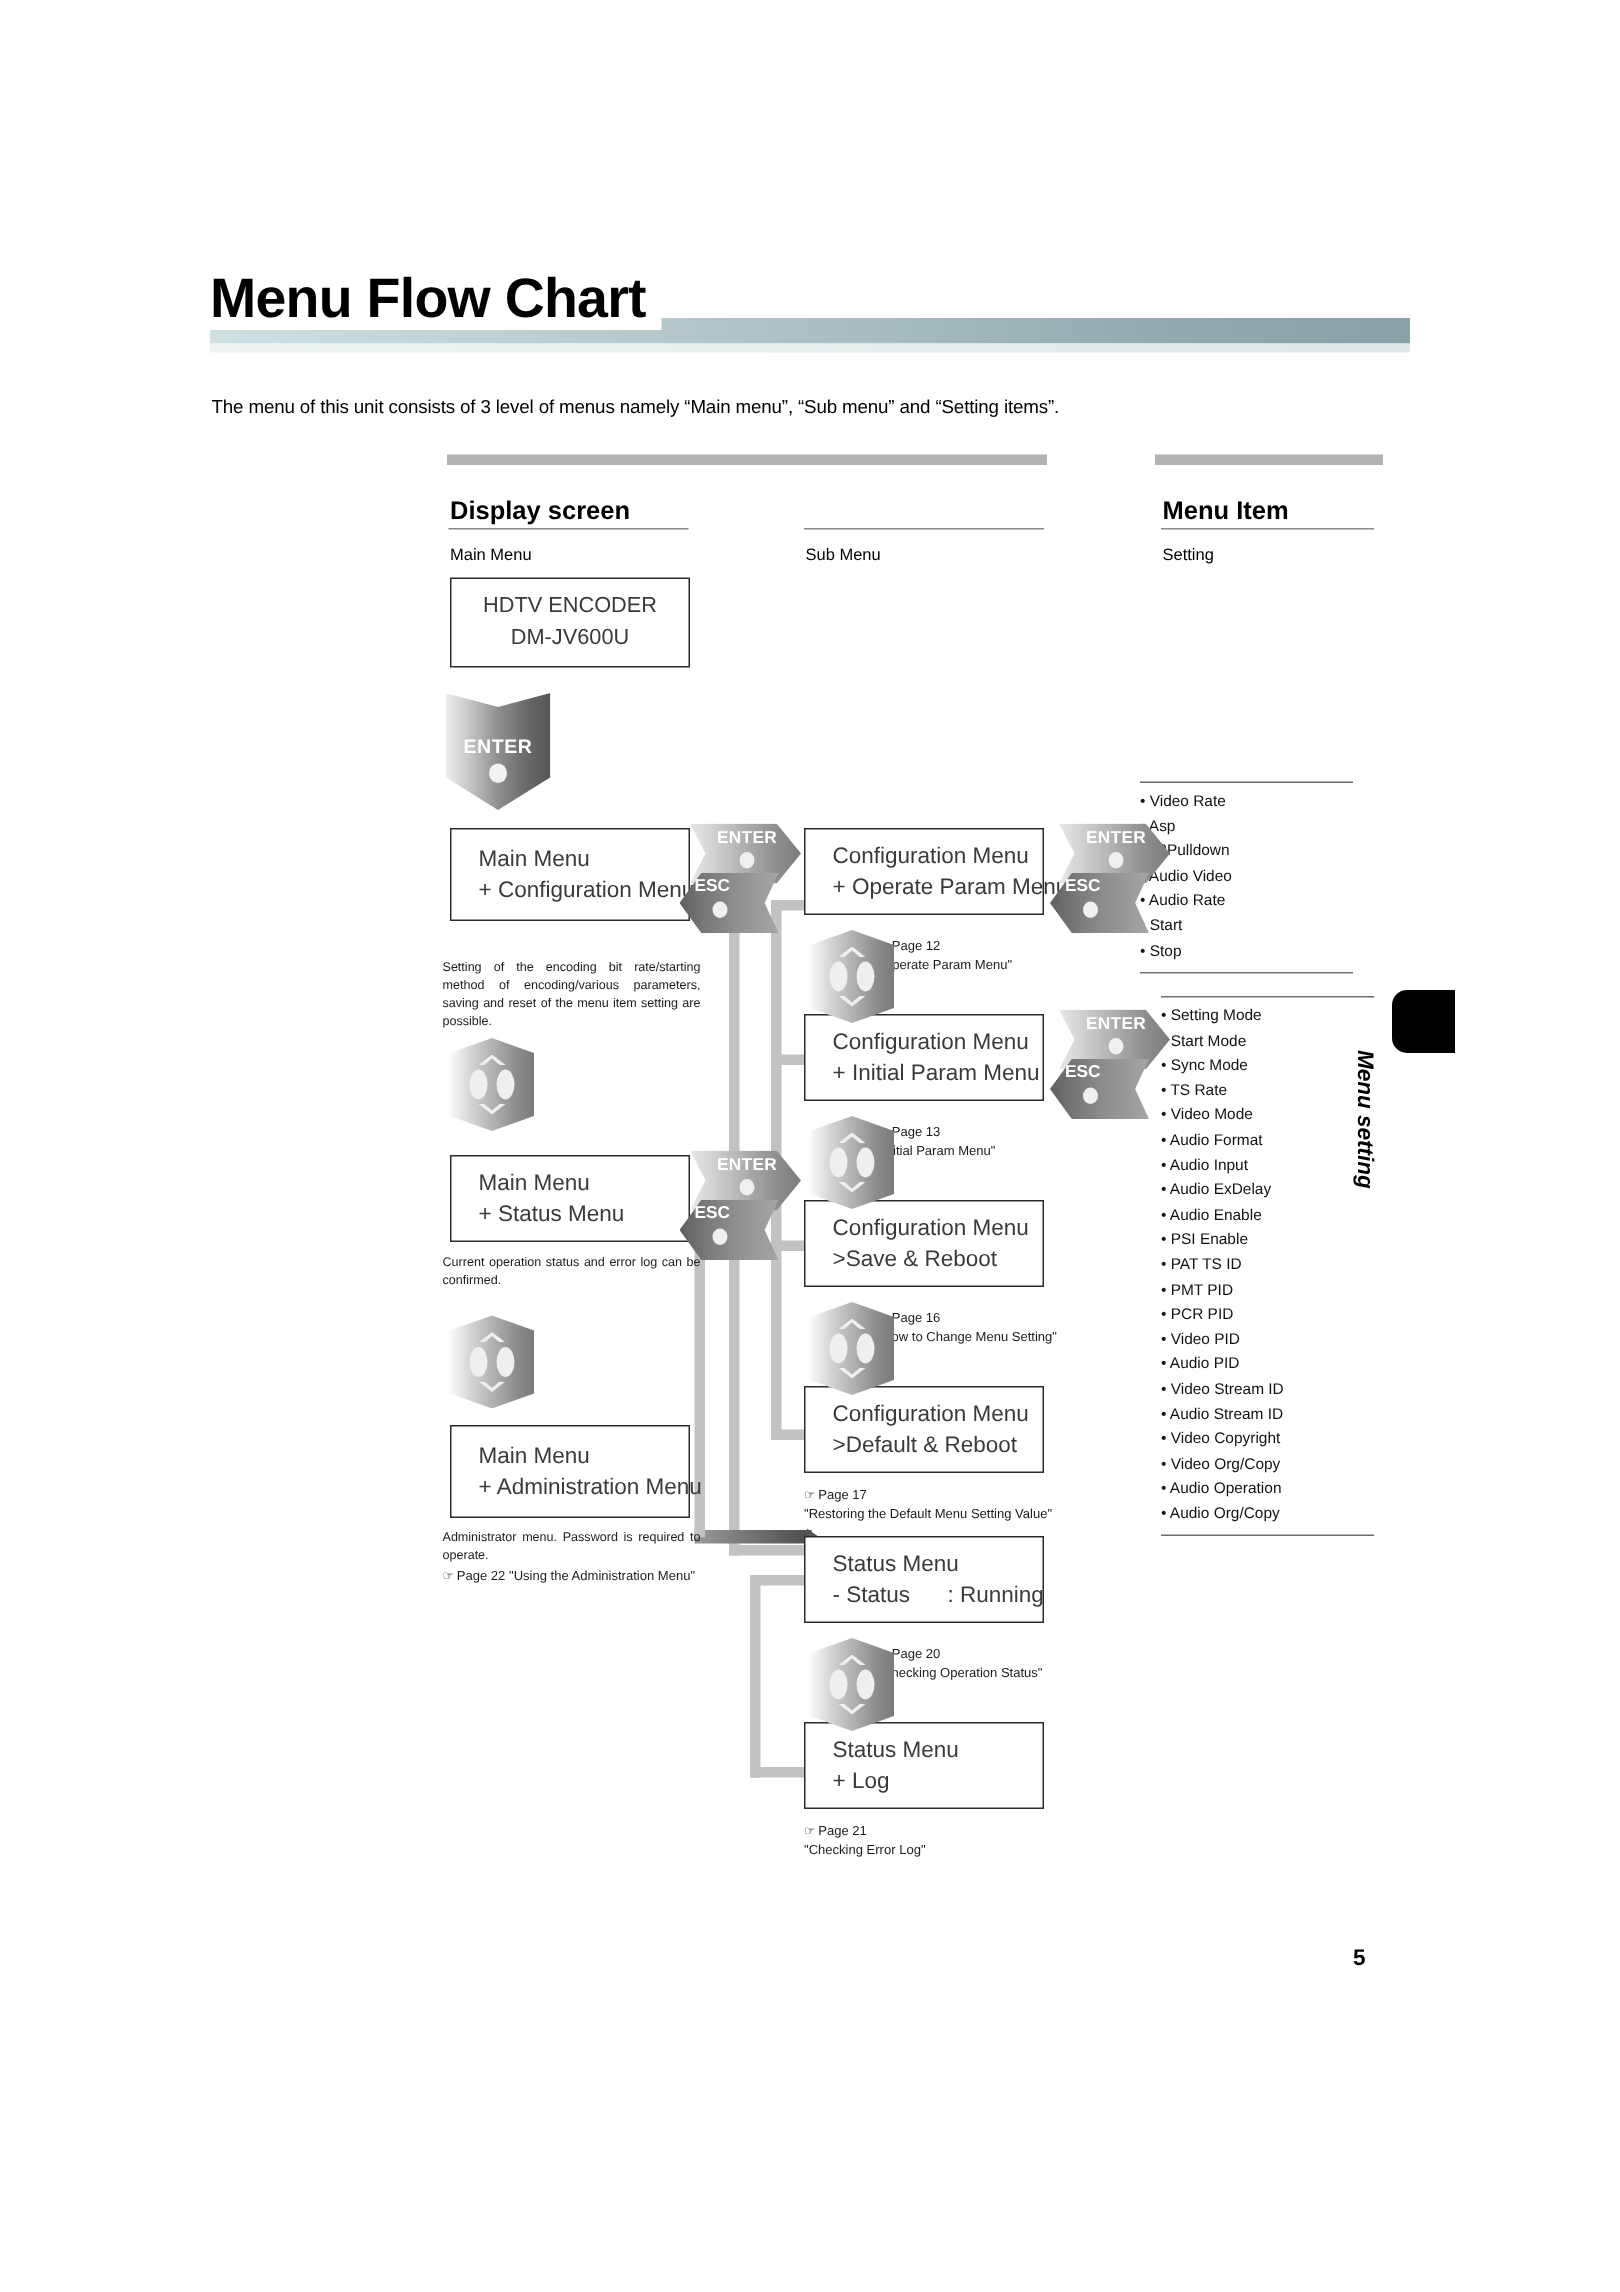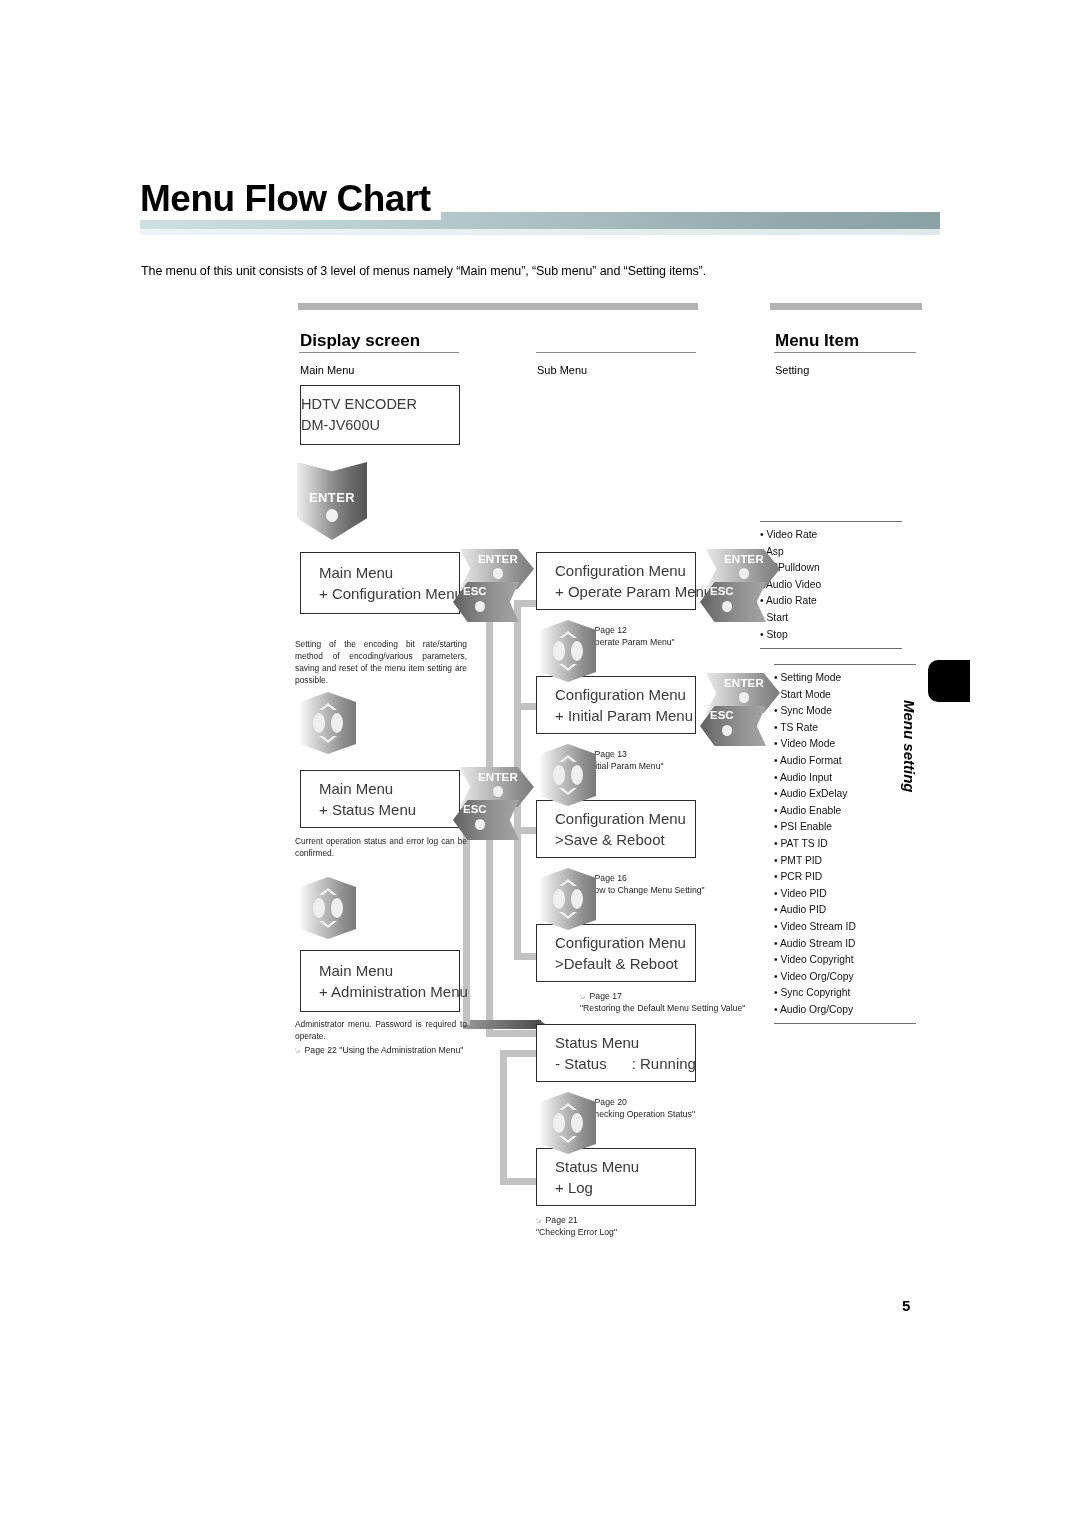--- a/index.html
+++ b/index.html
@@ -88,20 +88,21 @@
     justify-content: center;
   }
   .mbox .line {
     font-size: 15px;
     color: #3a3a3a;
     padding-left: 18px;
     line-height: 1.42;
     white-space: pre;
   }
   .mbox.centered .line {
+    text-align: center;
     padding-left: 0;
     font-size: 14.5px;
   }
 
   
   .desc {
     position: absolute;
     font-size: 8.4px;
     line-height: 1.42;
     color: #1c1c1c;
@@ -504,21 +505,21 @@
 <div class="ref" style="left:585px; top:872px;">
   <div><span class="hand">☞</span>
     <span>Page 16</span></div>
   <div>"How to Change Menu Setting"</div>
 </div>
 
 <div class="mbox" style="left:536px; top:924px; width:160px; height:58px;">
   <div class="line">Configuration Menu</div>
   <div class="line">&gt;Default &amp; Reboot</div>
 </div>
-<div class="ref" style="left:536px; top:990px;margin-left:44px;">
+<div class="ref" style="left:536px; top:990px;">
   <div><span class="hand">☞</span>
     <span>Page 17</span></div>
   <div>"Restoring the Default Menu Setting Value"</div>
 </div>
 
 <div class="mbox" style="left:536px; top:1024px; width:160px; height:58px;">
   <div class="line">Status Menu</div>
   <div class="line">- Status      : Running</div>
 </div>
 <div class="hexbtn" style="left:540px; top:1092px;">
@@ -570,21 +571,21 @@
   <div class="item">• PSI Enable</div>
   <div class="item">• PAT TS ID</div>
   <div class="item">• PMT PID</div>
   <div class="item">• PCR PID</div>
   <div class="item">• Video PID</div>
   <div class="item">• Audio PID</div>
   <div class="item">• Video Stream ID</div>
   <div class="item">• Audio Stream ID</div>
   <div class="item">• Video Copyright</div>
   <div class="item">• Video Org/Copy</div>
-  <div class="item">• Sync Copyright</div>
+  <div class="item">• Audio Operation</div>
   <div class="item">• Audio Org/Copy</div>
   <div class="rule bot"></div>
 </div>
 
 <div class="sidetab"></div>
 <div class="sidetab-label">Menu setting</div>
 
 <div class="page-num">5</div>
 
 </body></html>

